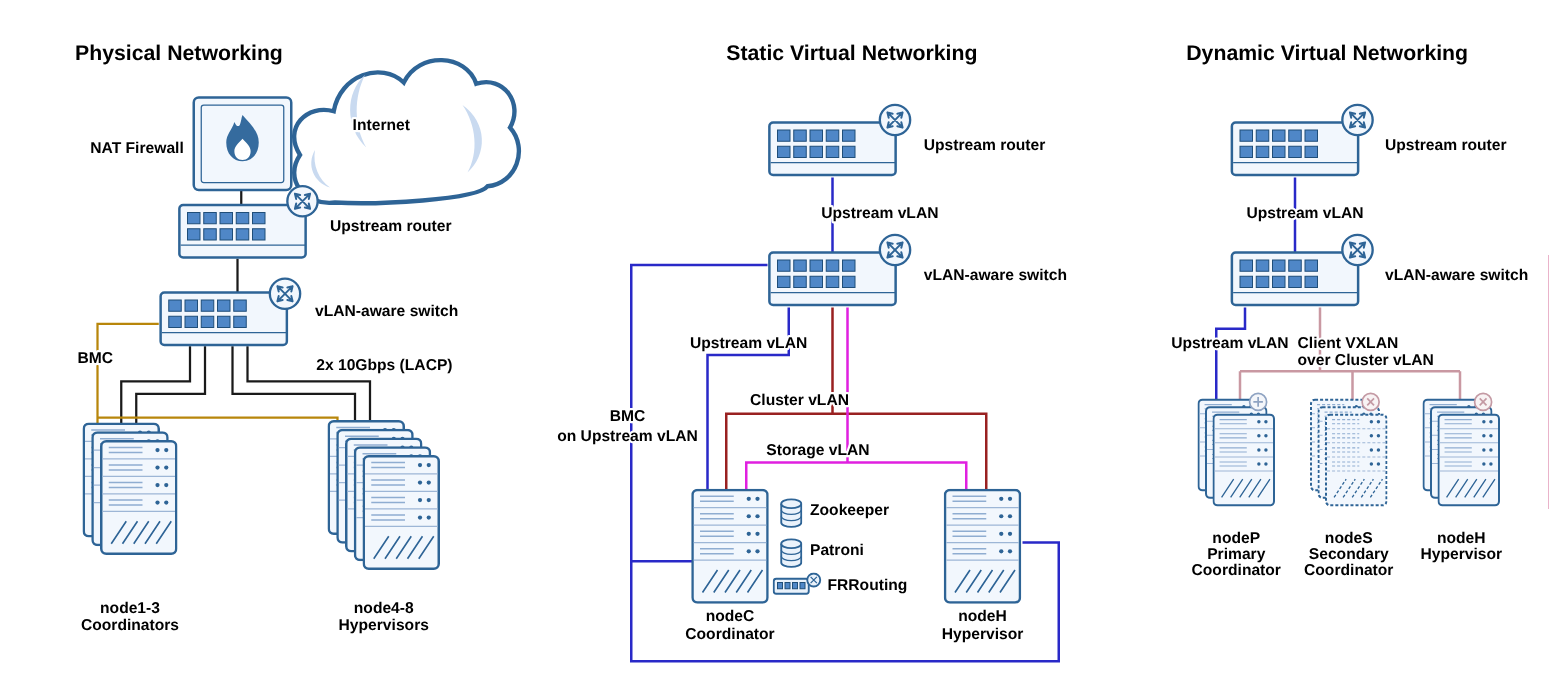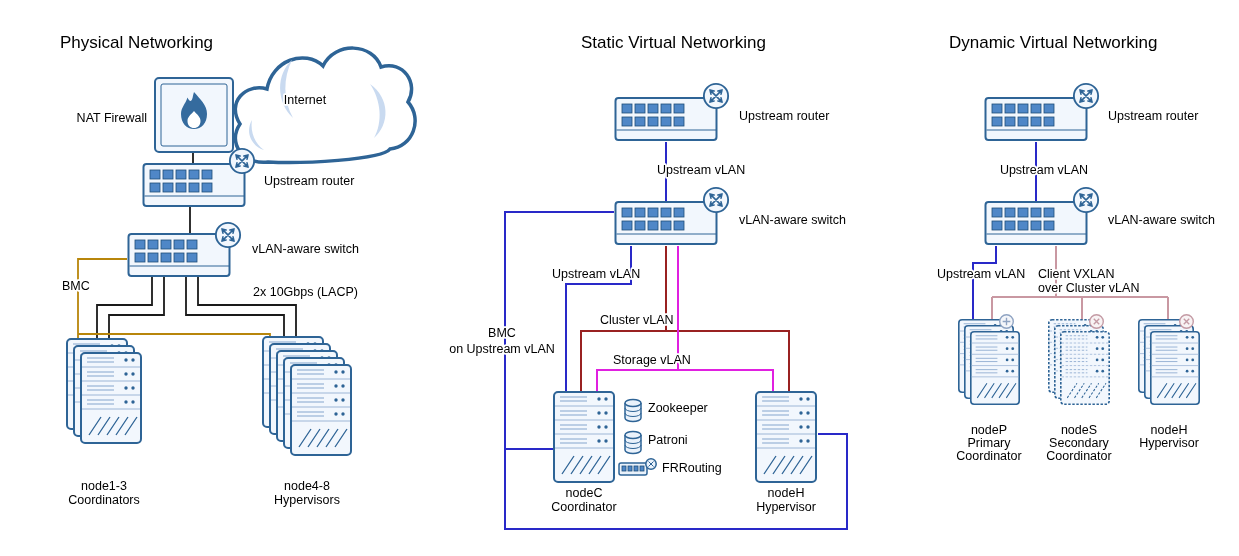--- a/index.html
+++ b/index.html
@@ -1,16 +1,16 @@
 <!DOCTYPE html>
 <html><head>
 <meta charset="utf-8">
 <style>
   html,body{margin:0;padding:0;background:#fff;}
-  #canvas-wrap{position:relative;width:1239px;height:556px;background:#be185d;overflow:hidden;}
+  #canvas-wrap{position:relative;width:1239px;height:556px;background:#be185d;overflow:hidden;font-weight:bold;}
   svg{display:block;}
   text{font-family:"Liberation Sans","DejaVu Sans",sans-serif;font-size:12.5px;fill:#000;}
   .title{font-size:17px;}
   .lbl{paint-order:stroke fill;stroke:#ffffff;stroke-width:3.5px;stroke-linejoin:round;}
   .ctr{text-anchor:middle;}
   .end{text-anchor:end;}
   .cloud{fill:#ffffff;stroke:#2e6496;stroke-width:3.5;}
   .cloudshade{fill:#c9daf0;stroke:none;}
   .devfill{fill:#f2f7fd;stroke:#2e6496;stroke-width:2;}
   .devfill2{fill:#eaf2fb;stroke:#2e6496;stroke-width:1.5;}

